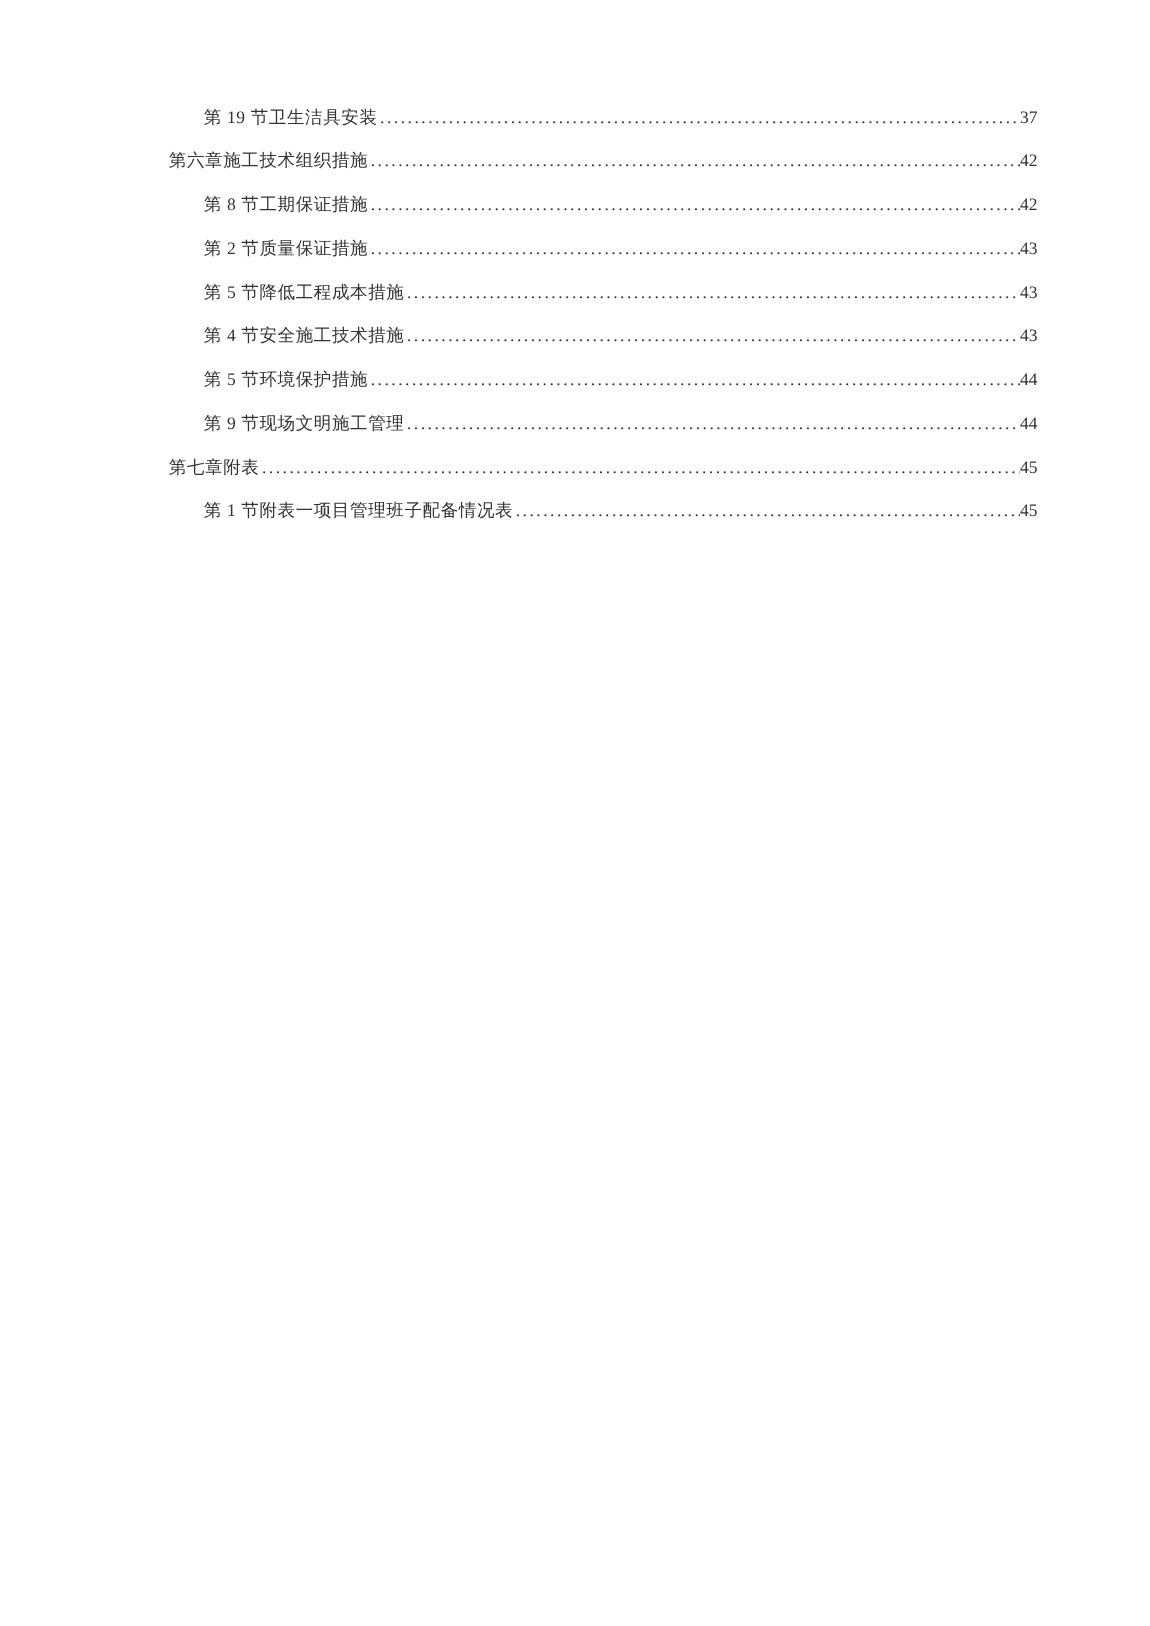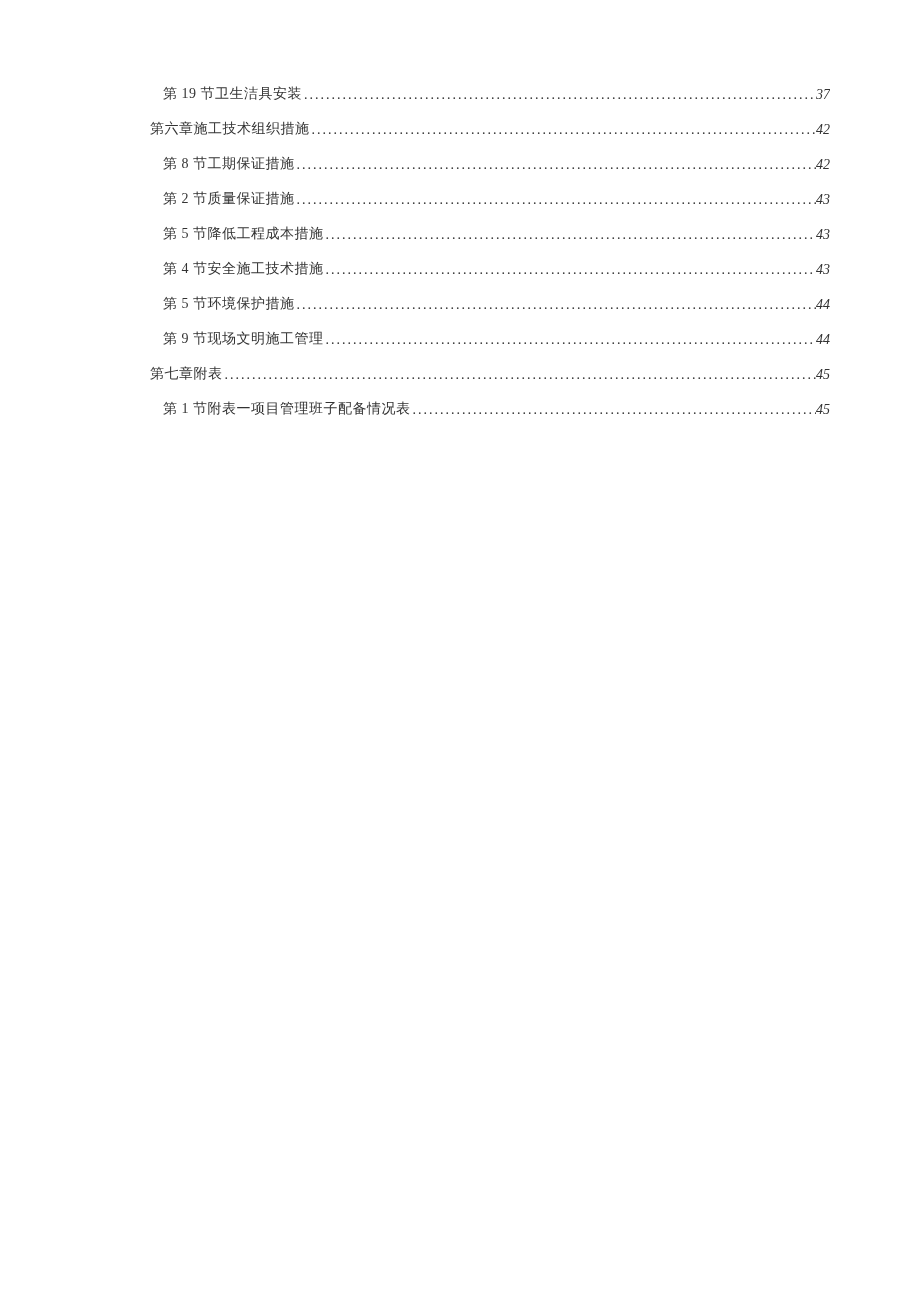--- a/index.html
+++ b/index.html
@@ -21,42 +21,40 @@
     }
     .toc-entry {
       display: flex;
       align-items: flex-end;
       margin-bottom: 17px;
       white-space: nowrap;
       overflow: hidden;
     }
     .toc-entry.level-1 {
       padding-left: 0;
-      margin-left: 15px;
     }
     .toc-entry.level-2 {
       padding-left: 28px;
     }
     .toc-label {
       flex-shrink: 0;
       letter-spacing: 0.5px;
     }
     .toc-dots {
       flex: 1;
       overflow: hidden;
       letter-spacing: 2px;
       color: #333333;
       padding: 0 2px;
     }
     .toc-dots::before {
       content: "............................................................................................................................................................................................................";
     }
     .toc-page {
       flex-shrink: 0;
-      font-style: italic;
     }
   </style>
 </head>
 <body>
 
 <div class="toc-container">
 <div class="toc-entry level-2">
       <span class="toc-label">第 19 节卫生洁具安装</span>
       <span class="toc-dots"></span>
       <span class="toc-page">37</span>

